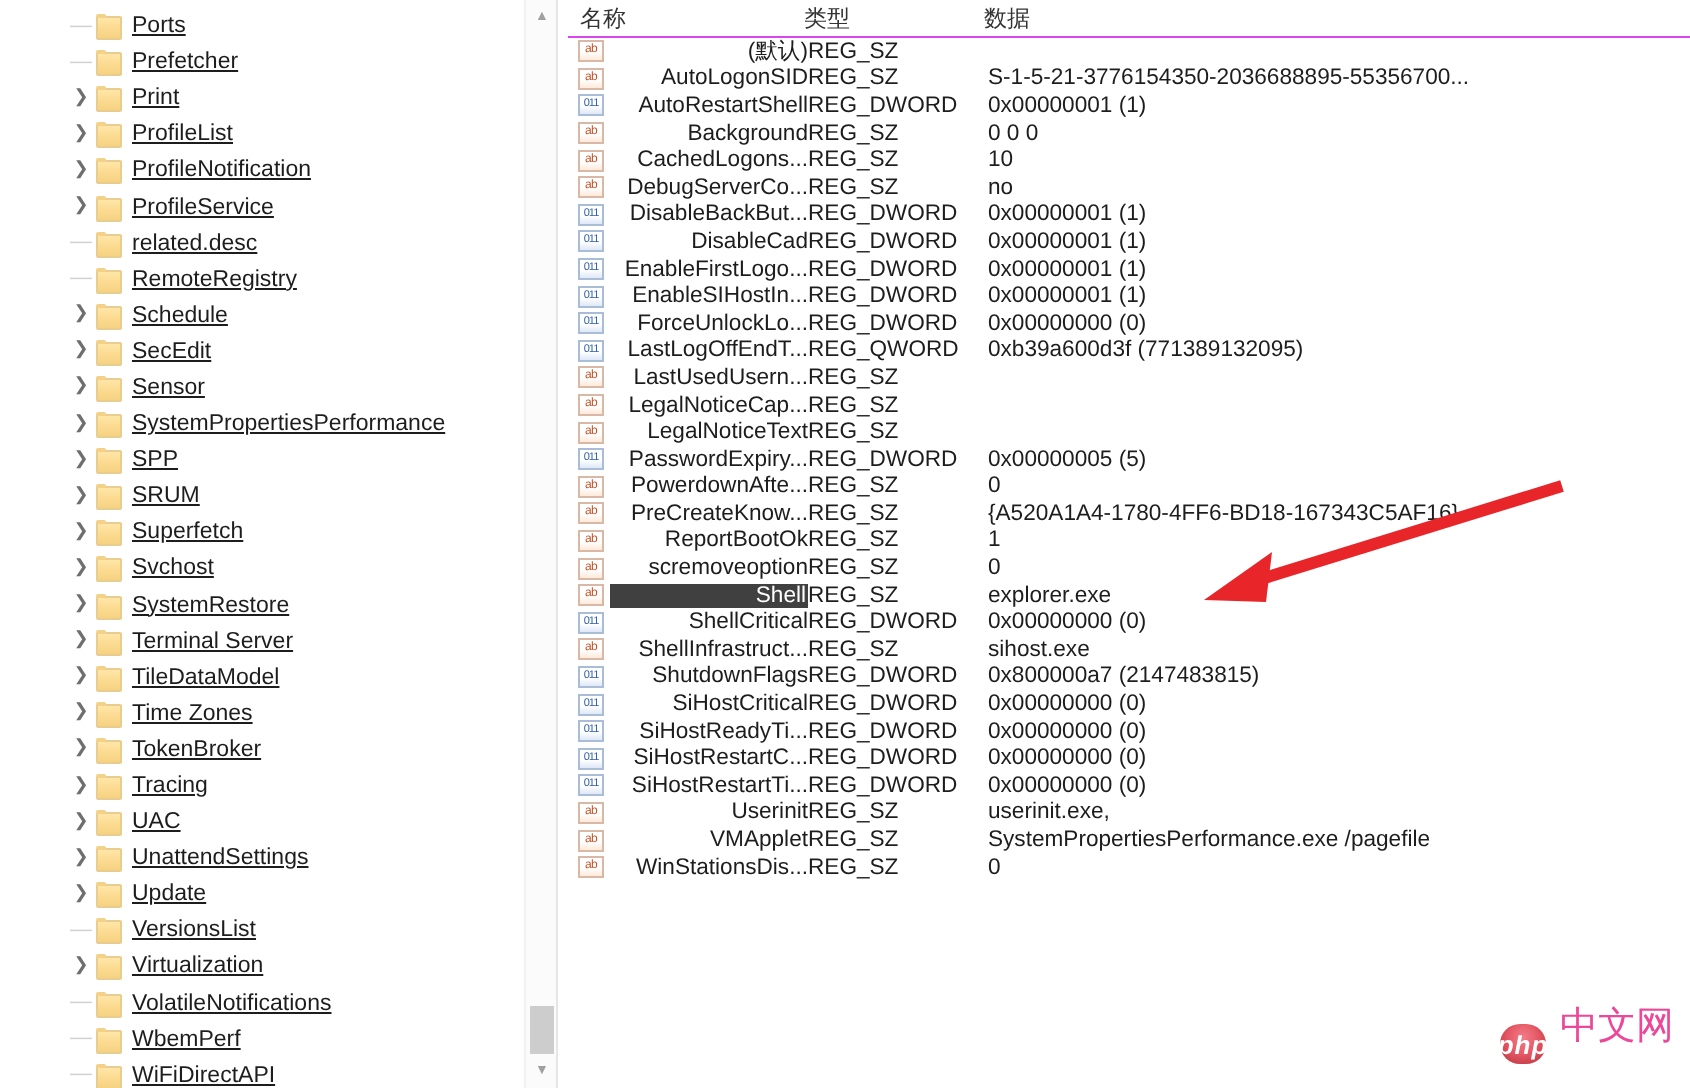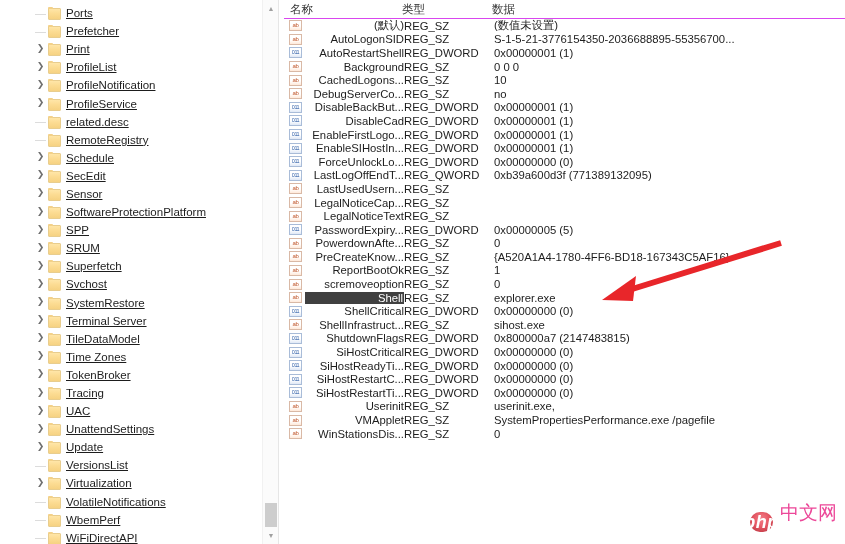--- a/index.html
+++ b/index.html
@@ -216,21 +216,21 @@
     right: 8px; bottom: 12px;
     display: flex;
     align-items: center;
     gap: 7px;
   }
   #wm-badge {
     width: 23px; height: 20px;
     border-radius: 11px;
     background: radial-gradient(ellipse at 50% 35%, #f27c87 0%, #e4525f 55%, #d93e4c 100%);
     color: #ffffff;
-    font-size: 18px;
+    font-size: 13px;
     font-style: italic;
     font-weight: bold;
     display: flex;
     align-items: center;
     justify-content: center;
     letter-spacing: 0.5px;
     box-shadow: inset 0 -2px 4px rgba(0,0,0,0.12);
     margin-top: 19px;
   }
   #wm-text {
@@ -309,21 +309,21 @@
         <div class="tree-row">
           <span class="indent" style="width: 34px;"></span>
           <span class="chev">❯</span>
           <span class="folder"></span>
           <span class="tree-label">Sensor</span>
         </div>
         <div class="tree-row">
           <span class="indent" style="width: 34px;"></span>
           <span class="chev">❯</span>
           <span class="folder"></span>
-          <span class="tree-label">SoftwareProtectionPlatform</span>
+          <span class="tree-label">SystemPropertiesPerformance</span>
         </div>
         <div class="tree-row">
           <span class="indent" style="width: 34px;"></span>
           <span class="chev">❯</span>
           <span class="folder"></span>
           <span class="tree-label">SPP</span>
         </div>
         <div class="tree-row">
           <span class="indent" style="width: 34px;"></span>
           <span class="chev">❯</span>
@@ -443,21 +443,20 @@
       <div class="col-name">名称</div>
       <div class="col-type">类型</div>
       <div class="col-data">数据</div>
     </div>
 
     <div id="list-rows">
         <div class="val-row">
           <span class="val-icon sz">ab</span>
           <span class="val-name">(默认)</span>
           <span class="val-type">REG_SZ</span>
-          <span class="val-data">(数值未设置)</span>
         </div>
         <div class="val-row">
           <span class="val-icon sz">ab</span>
           <span class="val-name">AutoLogonSID</span>
           <span class="val-type">REG_SZ</span>
           <span class="val-data">S-1-5-21-3776154350-2036688895-55356700...</span>
         </div>
         <div class="val-row">
           <span class="val-icon dword">011</span>
           <span class="val-name">AutoRestartShell</span>

